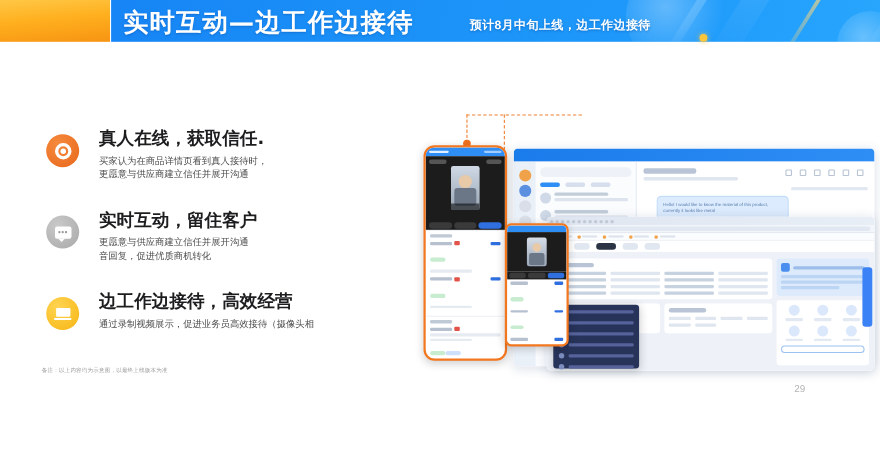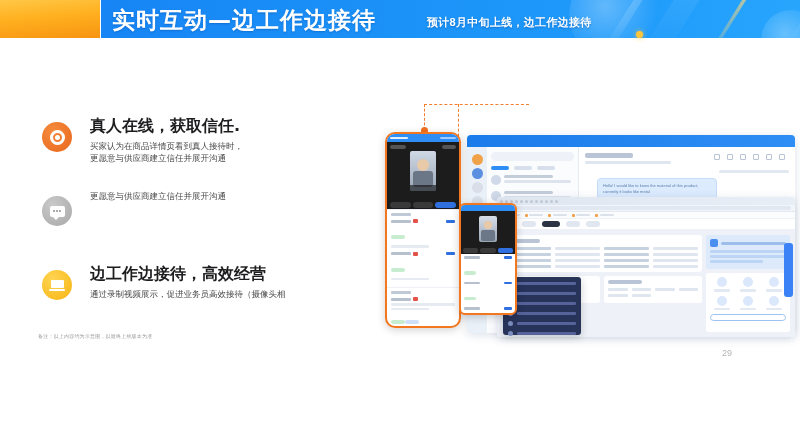--- a/index.html
+++ b/index.html
@@ -269,21 +269,23 @@
   </div>
 
   <div class="feature">
     <div class="f-icon gray">
       <div class="chatbox">
           <i></i>
           <i></i>
           <i></i>
         </div>
     </div>
+    <div class="f-title">实时互动，留住客户</div>
     <div class="f-desc">更愿意与供应商建立信任并展开沟通</div>
+    <div class="f-desc">音回复，促进优质商机转化</div>
   </div>
 
   <div class="feature">
     <div class="f-icon yellow">
       <div class="laptop">
           <div class="scr"></div>
           <div class="base"></div>
         </div>
     </div>
     <div class="f-title">边工作边接待，高效经营</div>

